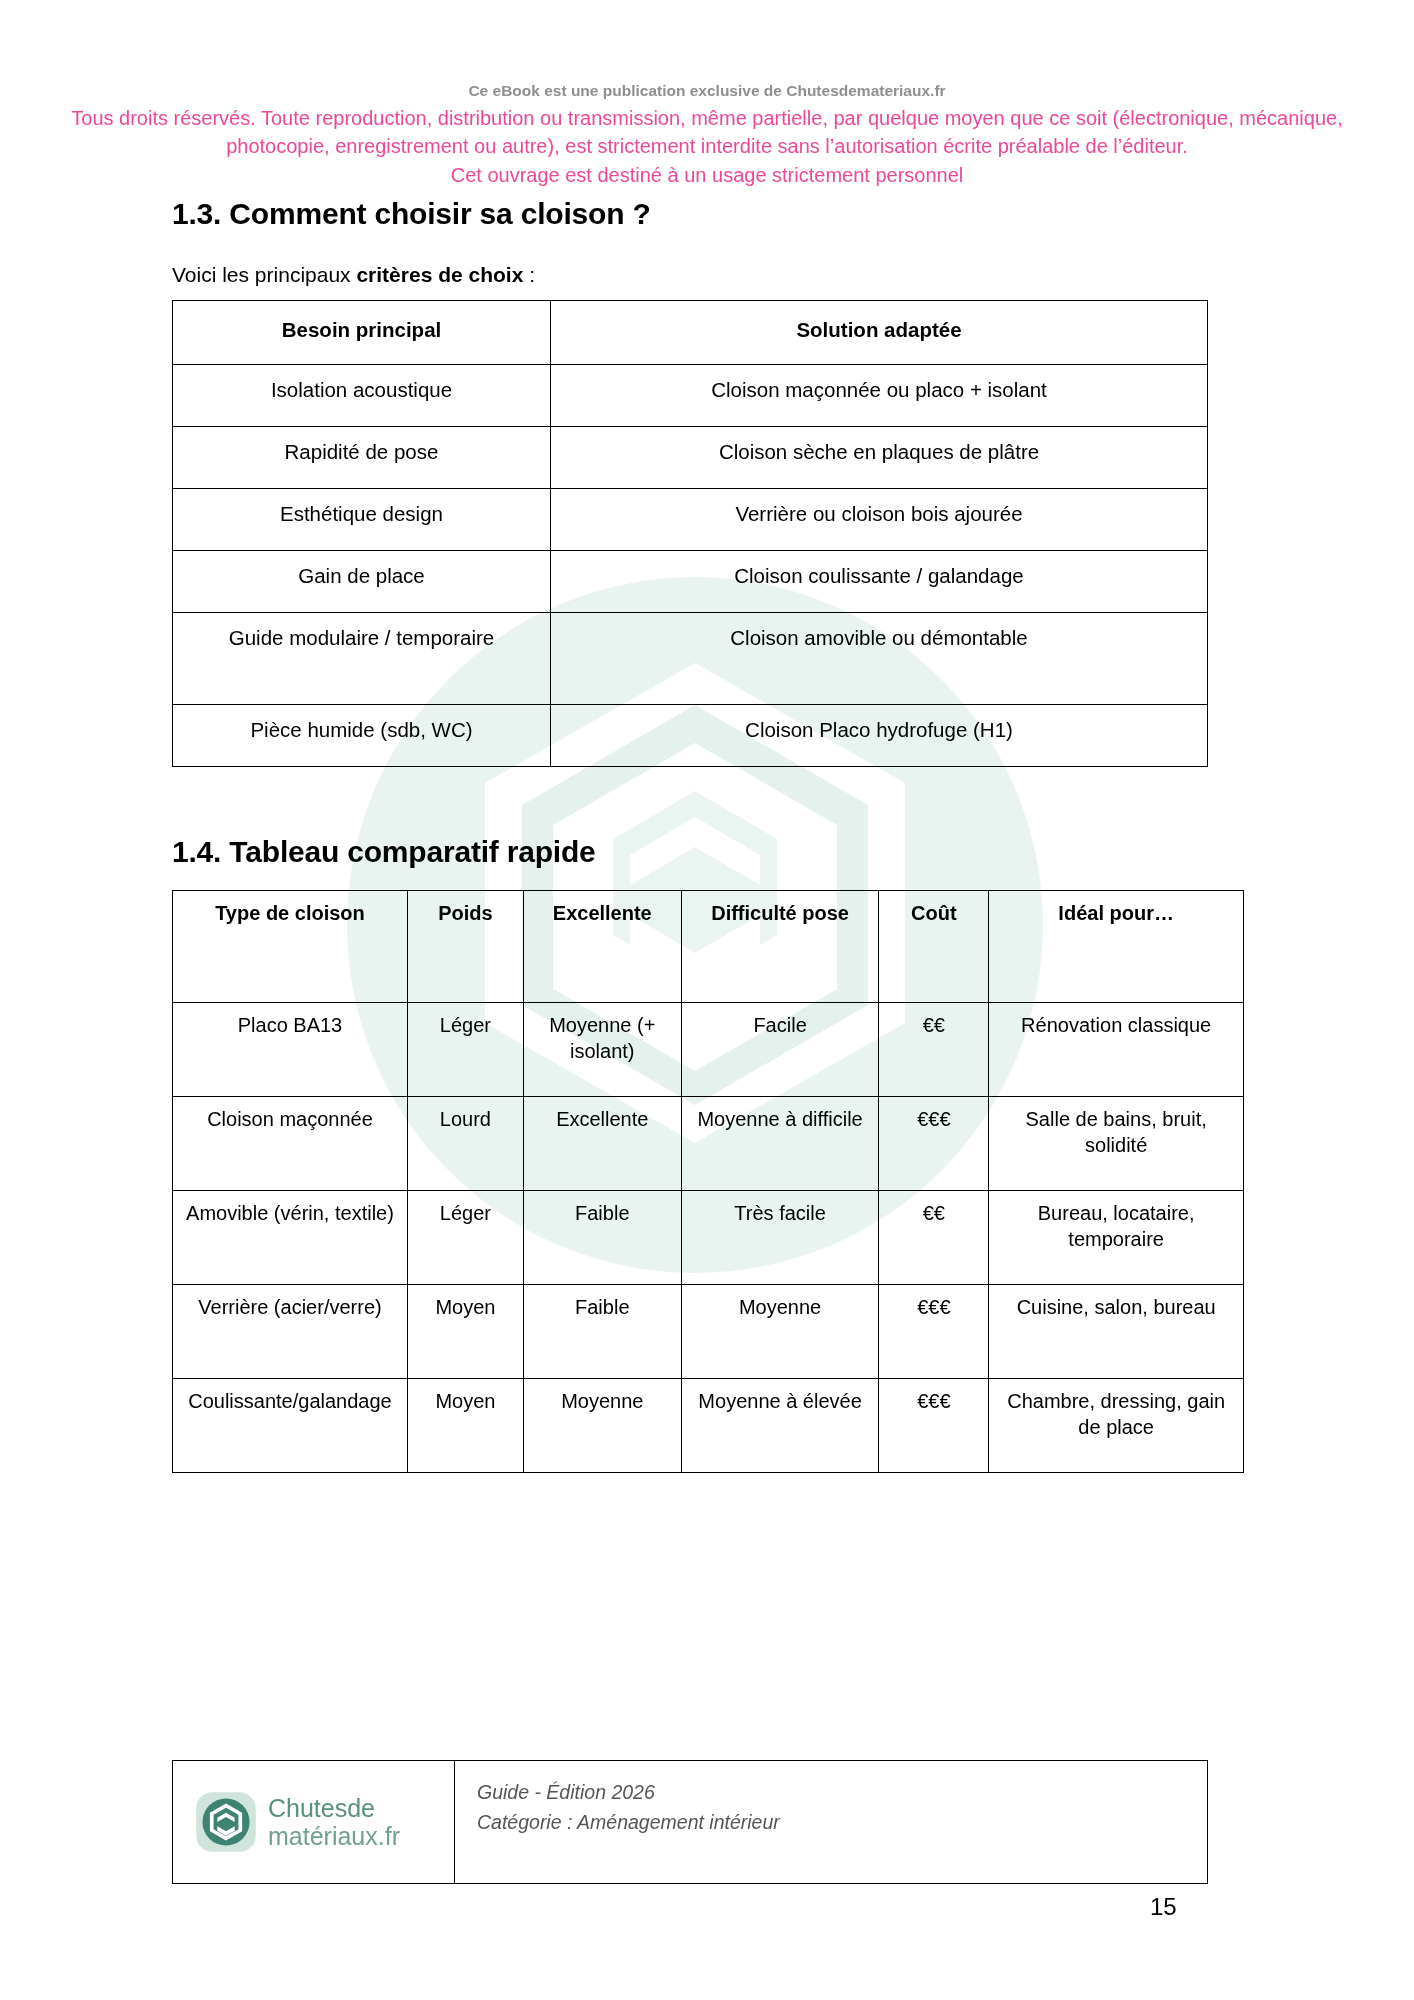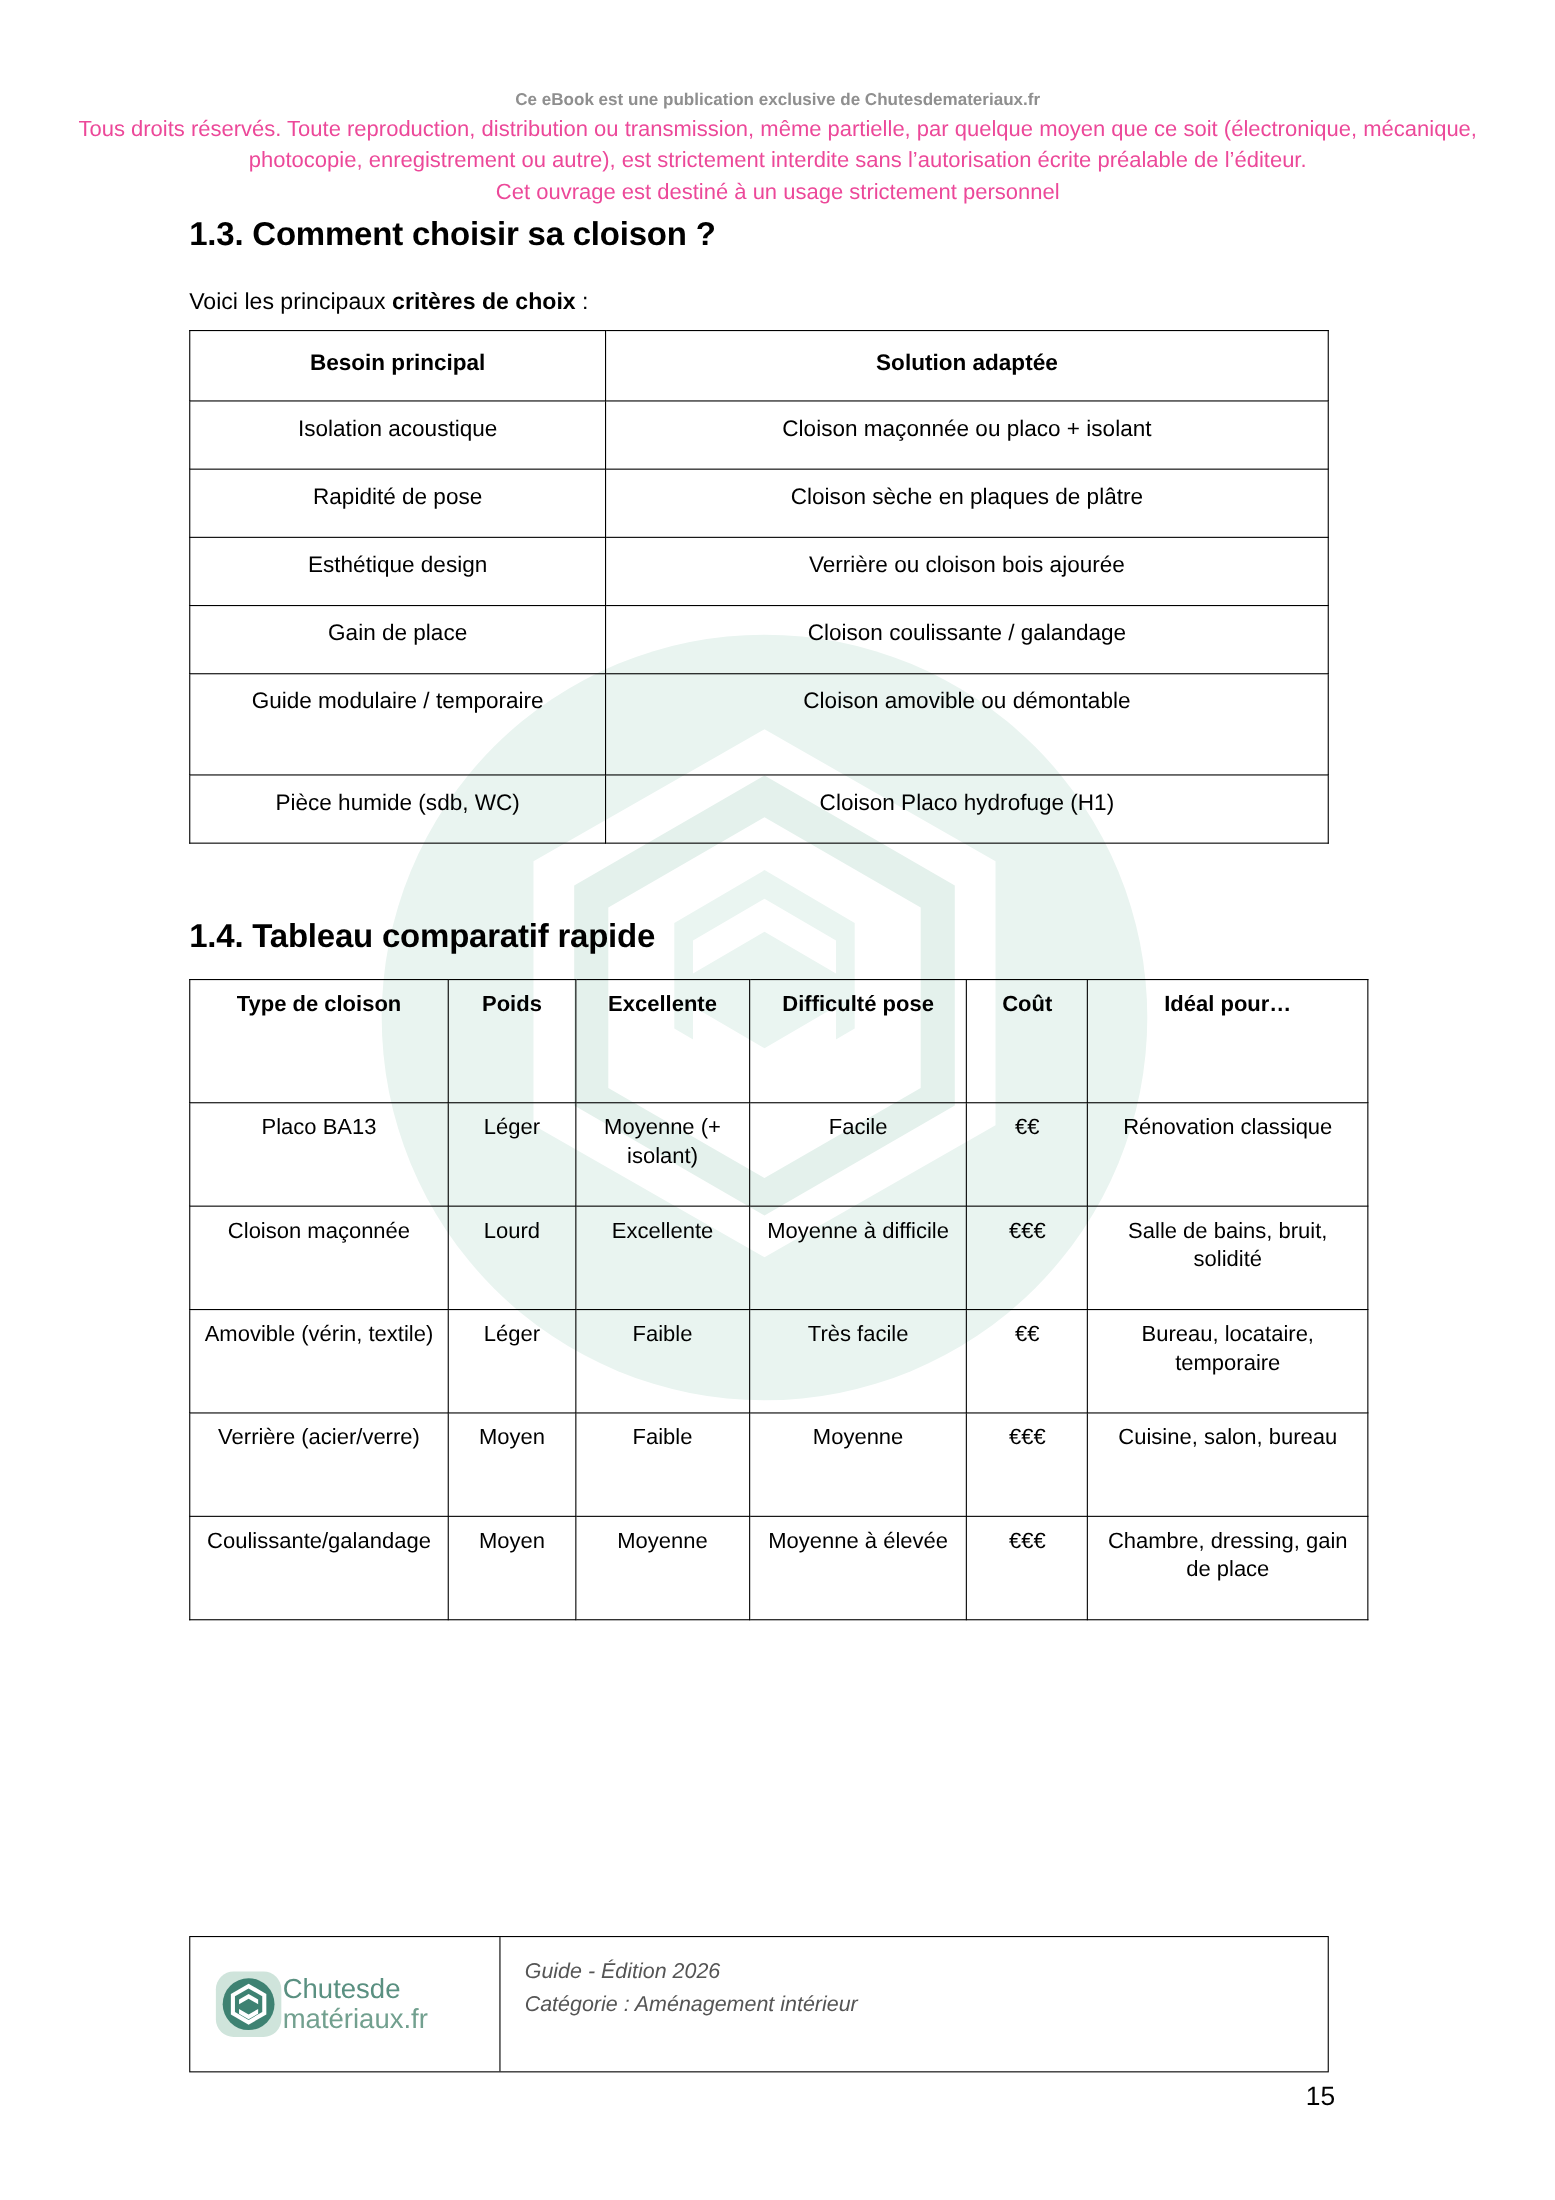--- a/index.html
+++ b/index.html
@@ -145,21 +145,21 @@
     align-items: stretch;
     z-index: 2;
     background: transparent;
   }
   #footer-logo-cell {
     width: 282px;
     border-right: 1.6px solid #000000;
     display: flex;
     align-items: center;
     padding-left: 22px;
-    gap: 0;
+    gap: 11px;
   }
   #logo-mark {
     width: 62px;
     height: 62px;
     flex: 0 0 62px;
   }
   #logo-wordmark {
     font-size: 25px;
     line-height: 1.12;
     color: #4f8f7e;
@@ -173,21 +173,21 @@
     padding: 16px 0 0 22px;
     color: #555555;
     font-style: italic;
     font-size: 19.5px;
     line-height: 1.55;
   }
   #footer-text-cell span { display: block; }
 
   #page-number {
     position: absolute;
-    left: 1187px;
+    left: 1150px;
     top: 1893px;
     font-size: 24px;
     color: #000;
     z-index: 2;
   }
 </style>
 </head>
 <body>
 
 <svg id="watermark" viewBox="0 0 740 740" xmlns="http://www.w3.org/2000/svg">

